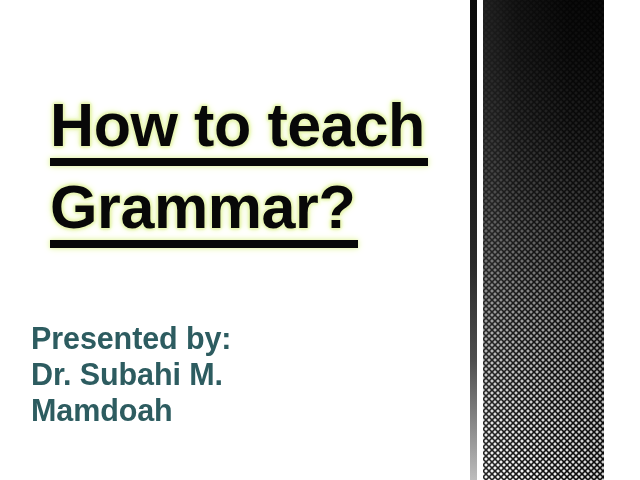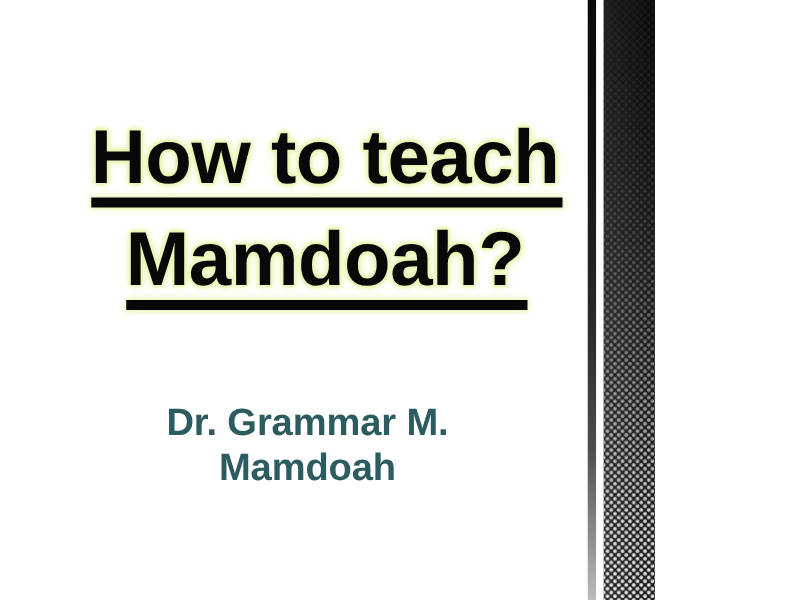--- a/index.html
+++ b/index.html
@@ -6,25 +6,24 @@
     margin: 0;
     padding: 0;
     background: #ffffff;
   }
   body {
     font-family: "Liberation Sans", sans-serif;
   }
 
   .slide {
     position: relative;
-    width: 524px;
+    width: 604px;
     height: 480px;
     background: #ffffff;
     overflow: hidden;
-    text-align: center;
   }
 
   
   .title-block {
     position: absolute;
     left: 50px;
     top: 86px;
     width: 420px;
   }
 
@@ -196,25 +195,26 @@
     pointer-events: none;
   }
 </style>
 </head>
 <body>
 
 <div class="slide">
 
   <div class="title-block">
     <div class="title-line"><span class="txt">How to teach</span></div>
-    <div class="title-line"><span class="txt">Mamdoah?</span></div>
+    <div class="title-line"><span class="txt">Grammar?</span></div>
   </div>
 
   <div class="subtitle-block">
-    <span class="subtitle-line">Dr. Grammar M.</span>
+    <span class="subtitle-line">Presented by:</span>
+    <span class="subtitle-line">Dr. Subahi M.</span>
     <span class="subtitle-line">Mamdoah</span>
   </div>
 
   <div class="right-panel">
     <div class="panel-rule"></div>
     <div class="panel-gutter"></div>
     <div class="panel-mesh"></div>
     <div class="panel-weave"></div>
     <div class="panel-shade"></div>
     <div class="panel-sheen"></div>

